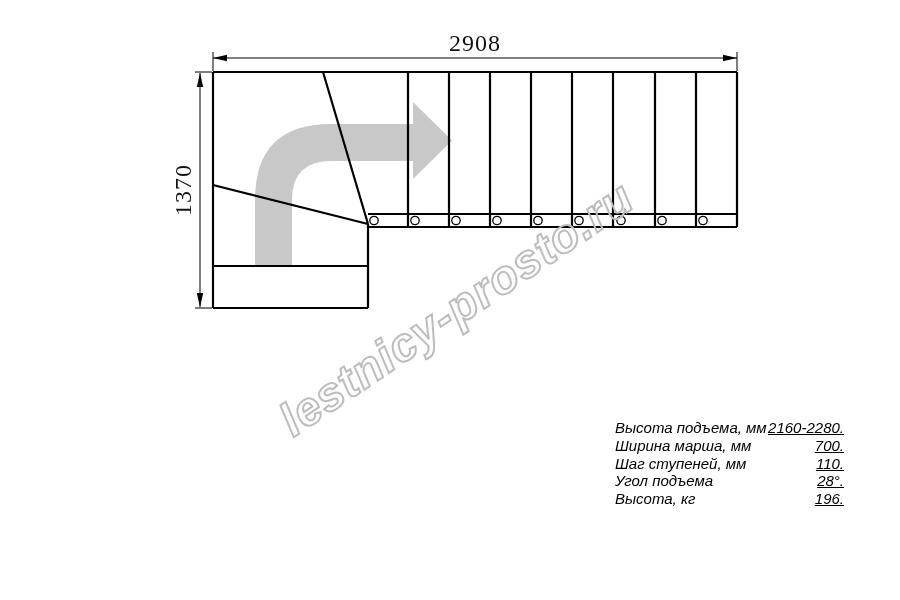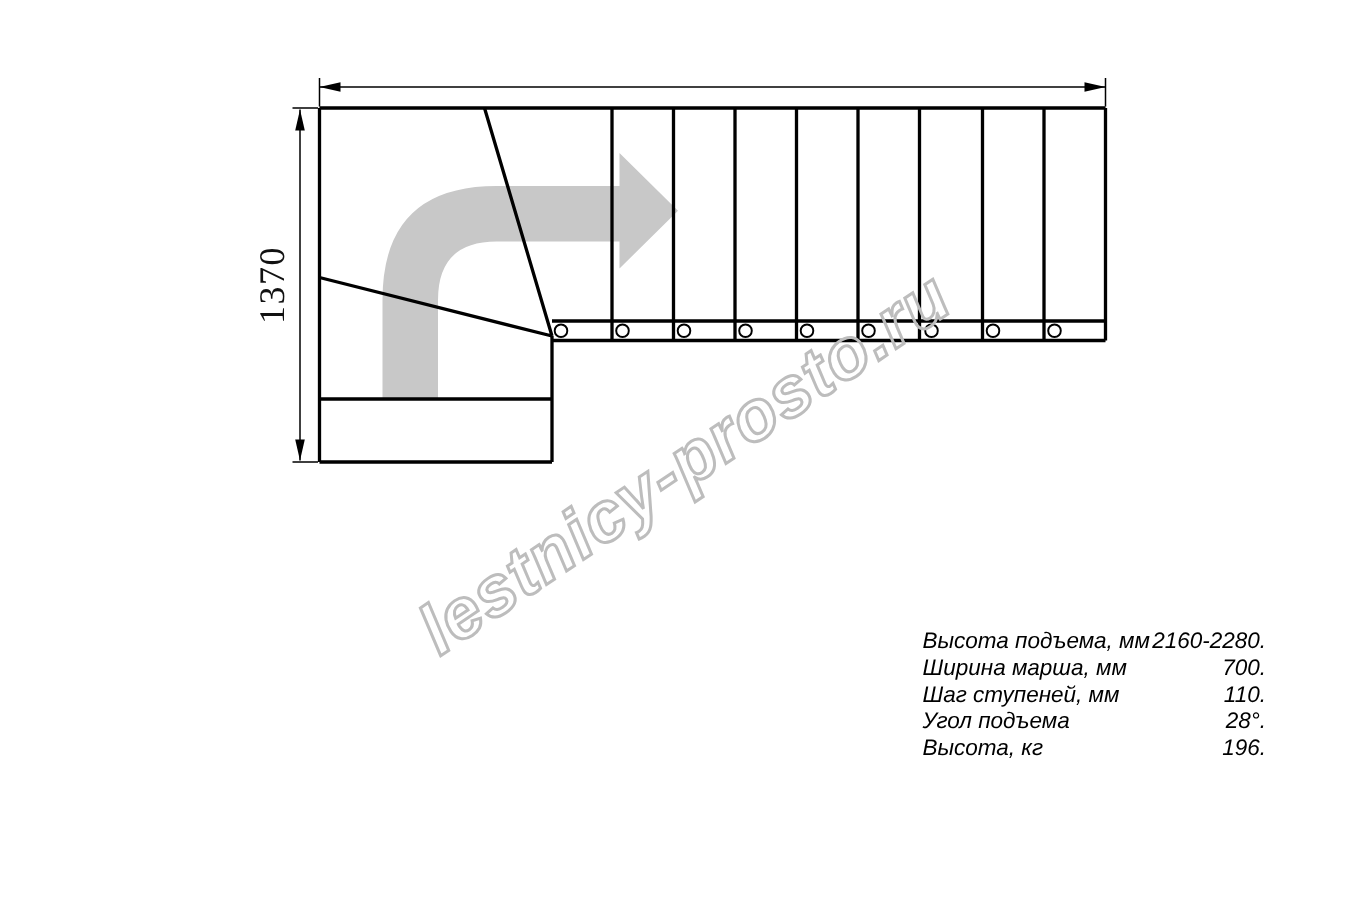--- a/index.html
+++ b/index.html
@@ -67,20 +67,21 @@
     line-height: 17.8px;
     color: #000000;
   }
   .spec-row {
     display: flex;
     justify-content: space-between;
     white-space: nowrap;
   }
   .spec-row .value {
     text-align: left;
+    text-decoration: underline;
   }
 </style>
 </head>
 <body>
 
 <div class="stage">
 
   <svg class="plan-svg" viewBox="0 0 900 600" xmlns="http://www.w3.org/2000/svg">
 
     <path d="M255,266 L255,200 Q255,124 331,124 L413,124 L413,102 L452,140.5 L413,179 L413,161 L331,161 Q292,161 292,200 L292,266 Z" fill="#c8c8c8"></path>
@@ -111,20 +112,21 @@
       <path d="M200,73 V307"></path>
     </g>
     <g fill="#000" stroke="none">
       <polygon points="213,58 227,54.8 227,61.2"></polygon>
       <polygon points="737,58 723,54.8 723,61.2"></polygon>
       <polygon points="200,73 196.8,87 203.2,87"></polygon>
       <polygon points="200,307 196.8,293 203.2,293"></polygon>
     </g>
   </svg>
 
+  <div class="dim-text dim-top">2908</div>
   <div class="dim-text dim-left">1370</div>
 
   <div class="watermark" style="-webkit-text-stroke: 2px rgb(189, 189, 189);">lestnicy-prosto.ru</div>
 
   <div class="specs">
     <div class="spec-row">
       <span class="label">Высота подъема, мм</span>
       <span class="value">2160-2280.</span>
     </div>
     <div class="spec-row">

